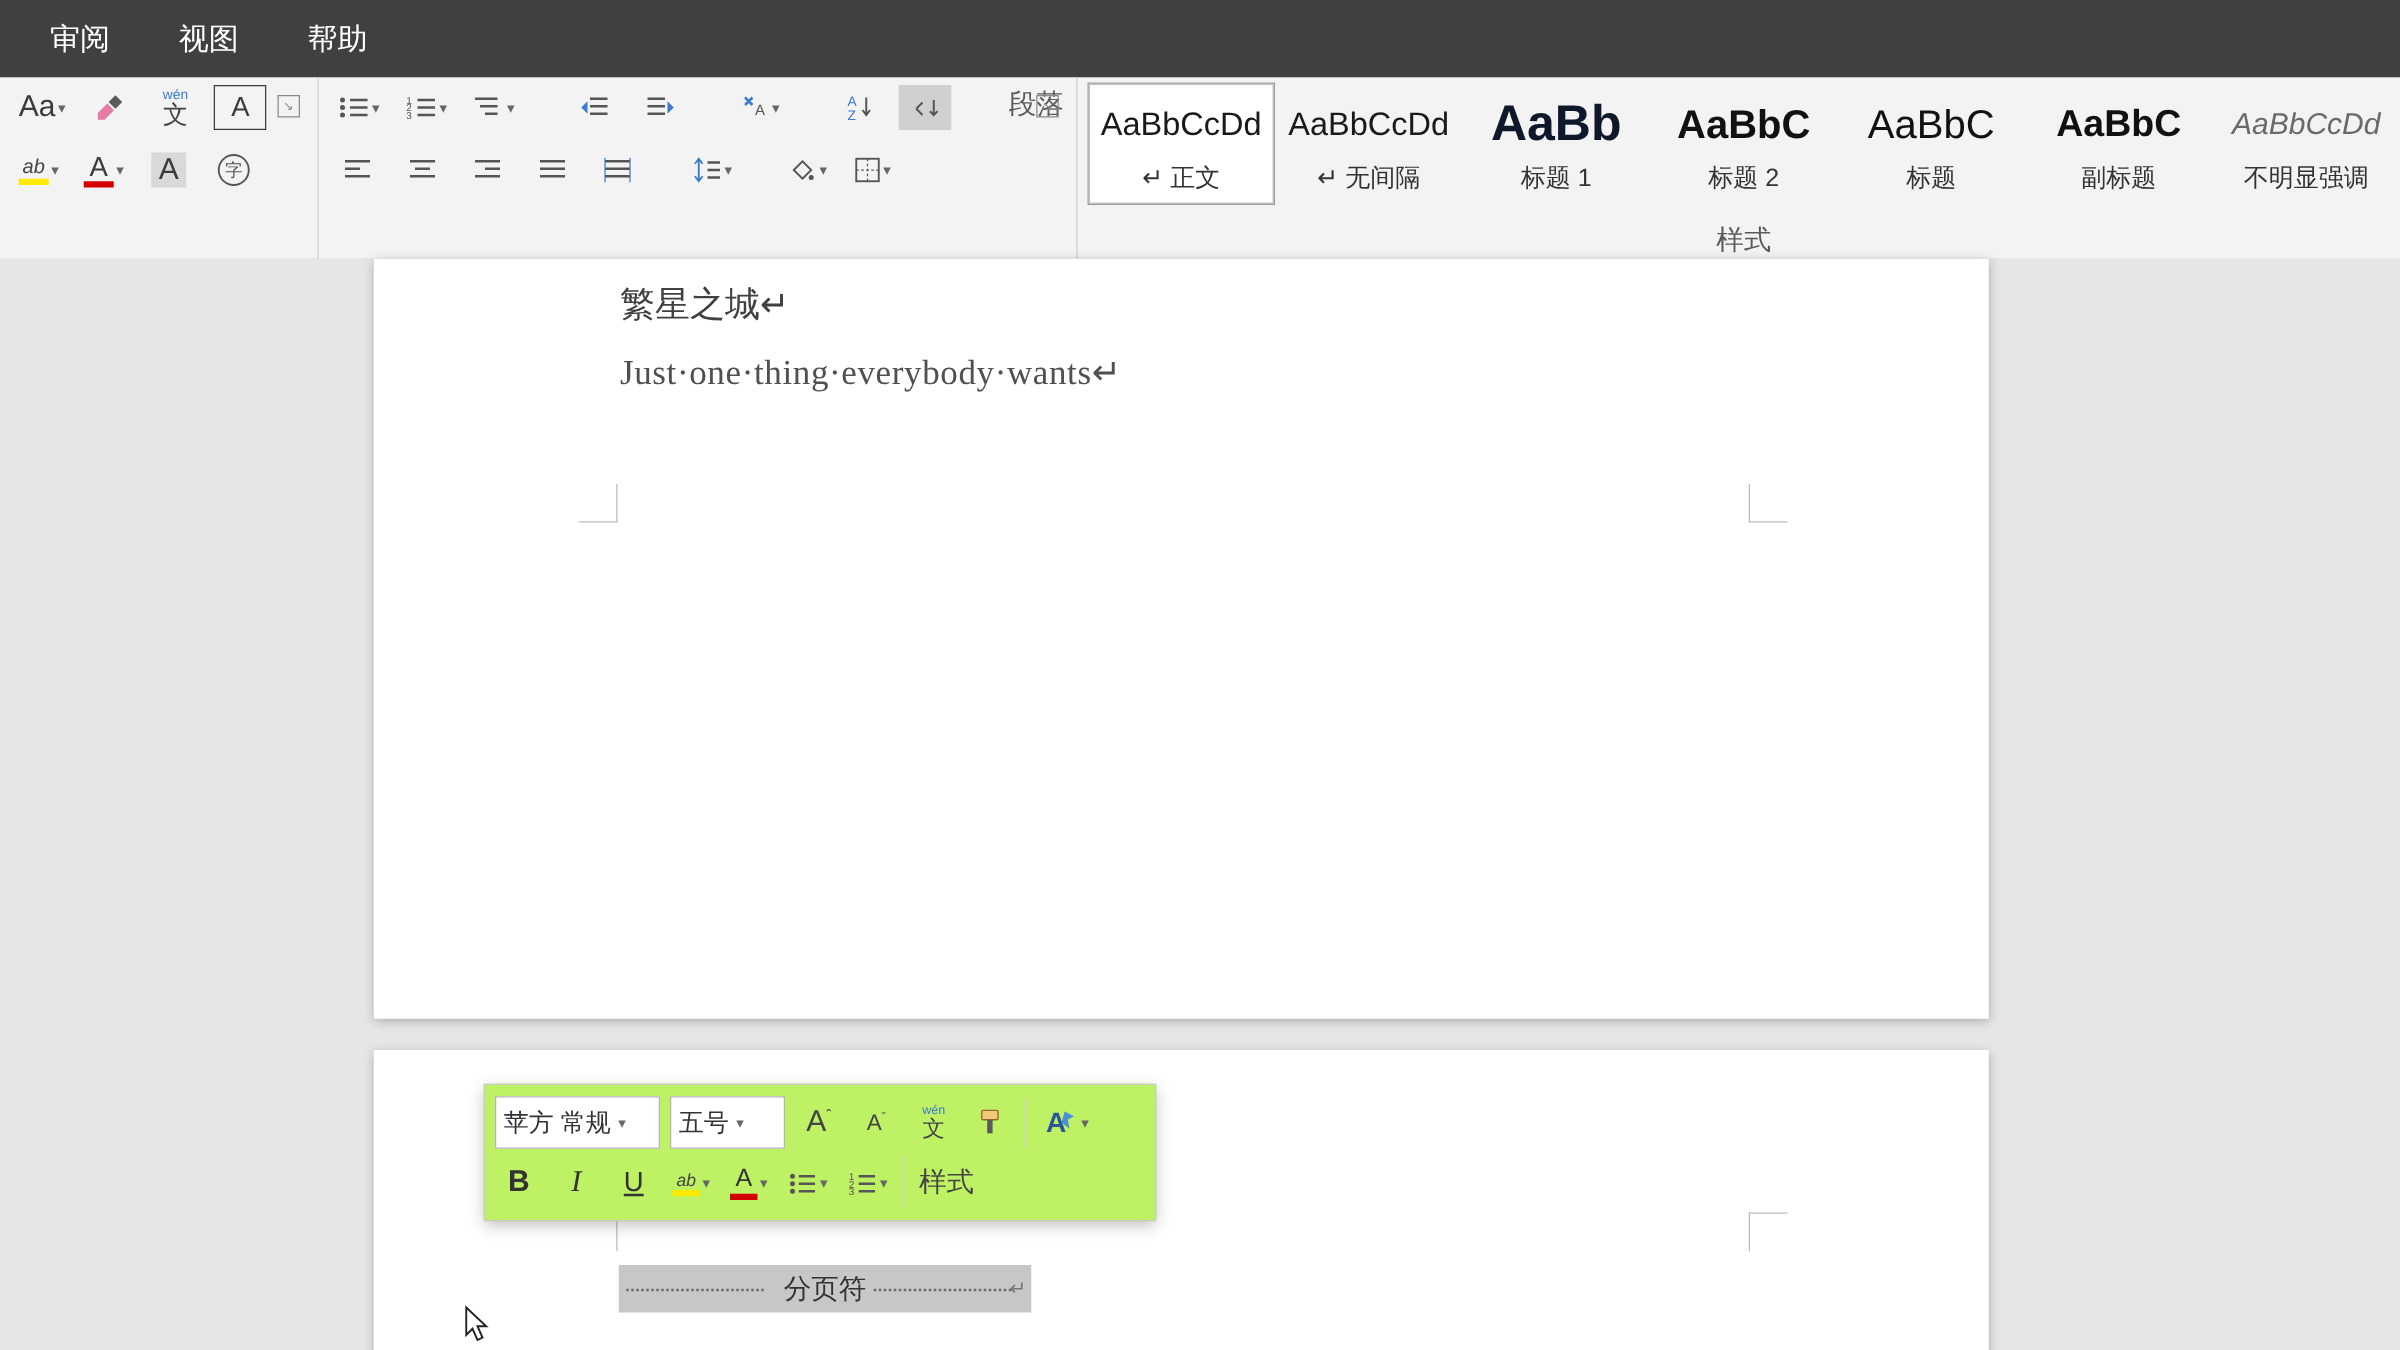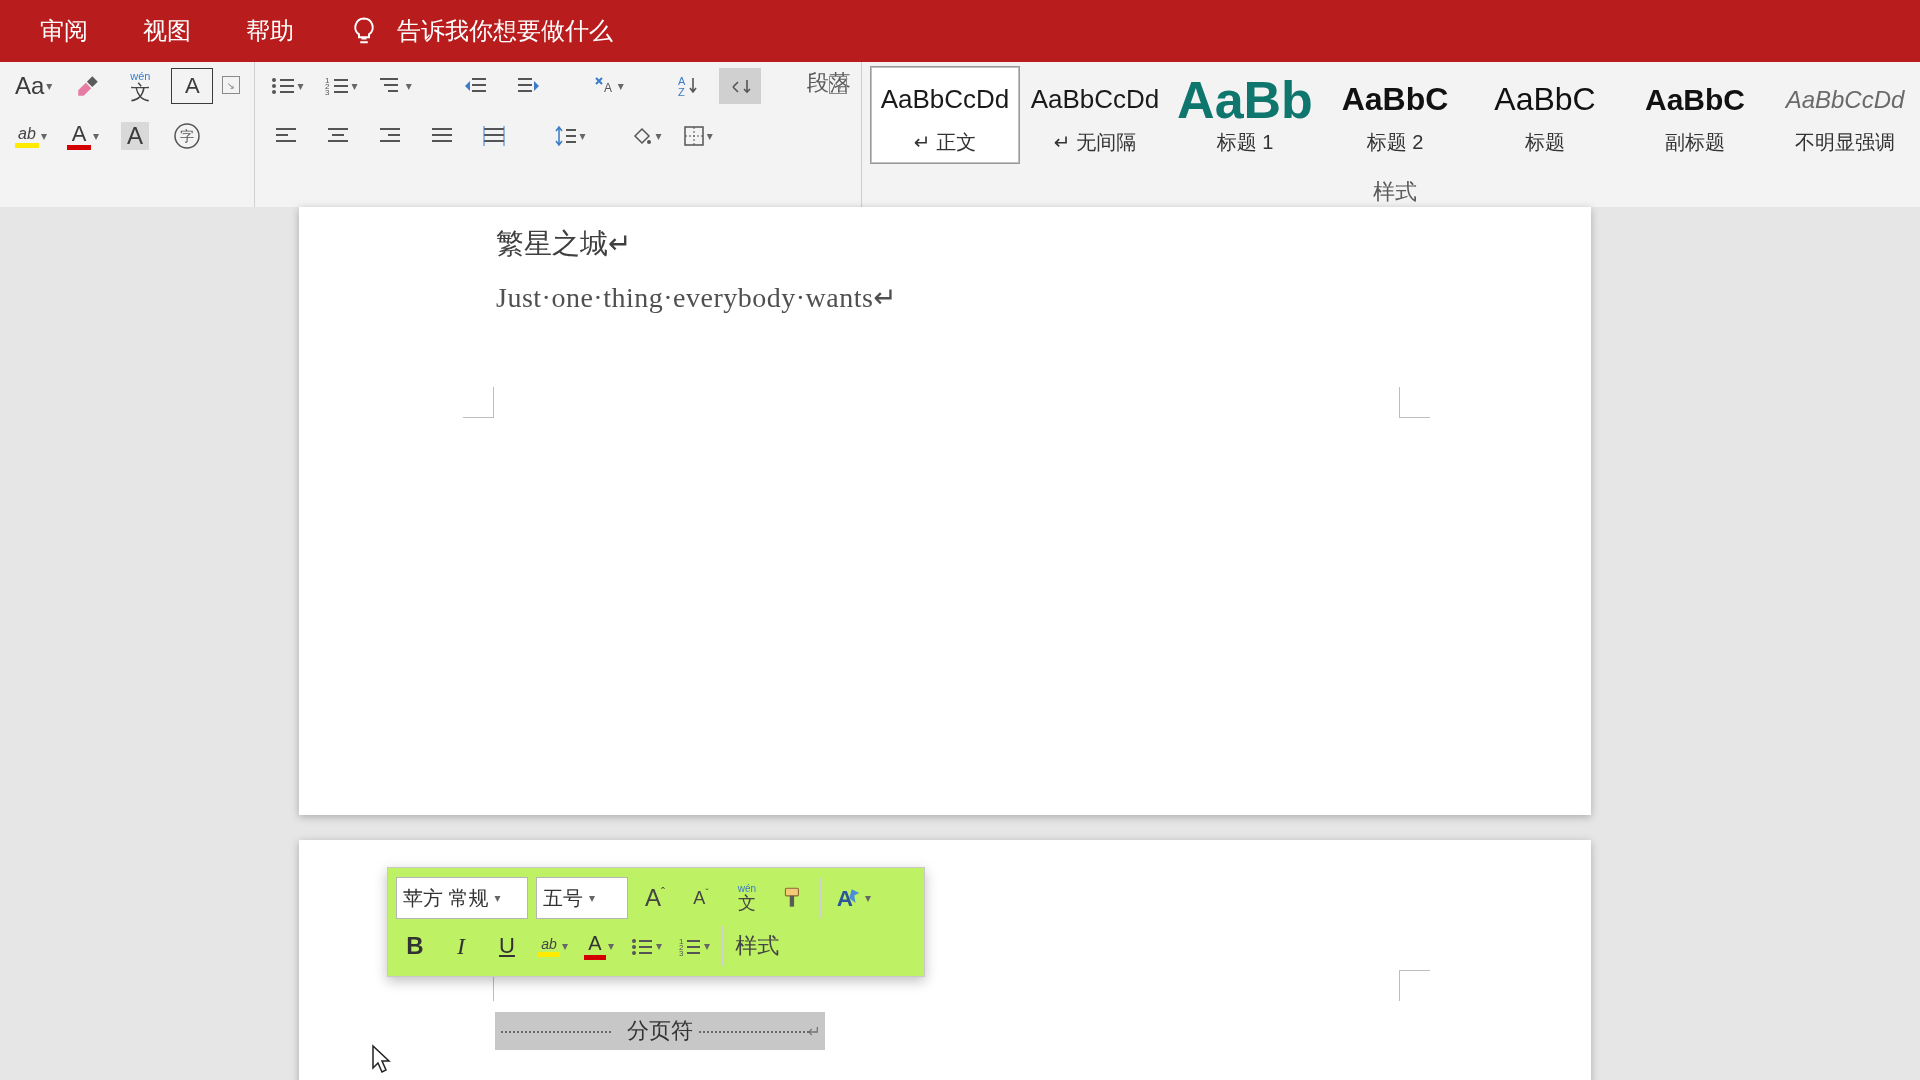--- a/index.html
+++ b/index.html
@@ -1,16 +1,16 @@
 <!DOCTYPE html>
 <html><head>
 <meta charset="utf-8">
 <style>
   html,body{margin:0;padding:0;width:1920px;height:1080px;overflow:hidden;font-family:"Microsoft YaHei","PingFang SC",Arial,sans-serif;background:#e6e6e6;}
-  .ribbon-tabs{height:62px;background:#b91c1c;display:flex;align-items:center;padding-left:40px;color:#fff;font-size:24px;}
+  .ribbon-tabs{height:62px;background:#404040;display:flex;align-items:center;padding-left:40px;color:#fff;font-size:24px;}
   .ribbon-tabs .tab{margin-right:55px;cursor:pointer;}
   .tell-me{display:flex;align-items:center;}
   .tell-me svg{margin-right:18px;}
   .ribbon{height:145px;background:#f3f3f3;border-bottom:1px solid #c7c7c7;display:flex;position:relative;}
   .group{border-right:1px solid #d0d0d0;padding:6px 10px 0 10px;display:flex;flex-direction:row;justify-content:space-between;position:relative;}
   .group-rows{display:flex;flex-direction:column;gap:14px;}
   .row{display:flex;align-items:center;gap:10px;}
   .btn{display:inline-flex;align-items:center;justify-content:center;min-width:32px;height:34px;padding:0 4px;cursor:pointer;border:1px solid transparent;}
   .btn.framed{border:1.5px solid #3b3b3b;}
   .dd{font-size:12px;color:#666;margin-left:2px;}
@@ -52,26 +52,20 @@
   
   svg{display:block;}
 </style>
 </head>
 <body>
 
 <div class="ribbon-tabs">
   <span class="tab">审阅</span>
   <span class="tab">视图</span>
   <span class="tab">帮助</span>
-  <span class="tell-me">
-    <svg width="30" height="30" viewBox="0 0 24 24">
-        <path fill="none" stroke="#fff" stroke-width="1.6" d="M9 21h6M10 18h4M12 2a7 7 0 0 0-4 12.7V17h8v-2.3A7 7 0 0 0 12 2z"></path>
-      </svg>
-    <span>告诉我你想要做什么</span>
-  </span>
 </div>
 
 <div class="ribbon">
 
   <div class="group" style="width:235px">
     <div class="group-rows">
       <div class="row">
         <span class="btn">
             <span class="glyph">Aa</span>
             <span class="dd">▾</span>
@@ -270,21 +264,21 @@
     <div class="gallery-row" id="gallery-row">
         <div class="style-item selected">
           <div class="preview" style="font-size: 26px; font-weight: 400; color: rgb(26, 26, 26);">AaBbCcDd</div>
           <div class="name">↵ 正文</div>
         </div>
         <div class="style-item">
           <div class="preview" style="font-size: 26px; font-weight: 400; color: rgb(26, 26, 26);">AaBbCcDd</div>
           <div class="name">↵ 无间隔</div>
         </div>
         <div class="style-item">
-          <div class="preview" style="font-size: 52px; font-weight: 600; color: #0f766e;">AaBb</div>
+          <div class="preview" style="font-size: 40px; font-weight: 600; color: #0f172a;">AaBb</div>
           <div class="name">标题 1</div>
         </div>
         <div class="style-item">
           <div class="preview" style="font-size: 32px; font-weight: 600; color: rgb(17, 17, 17);">AaBbC</div>
           <div class="name">标题 2</div>
         </div>
         <div class="style-item">
           <div class="preview" style="font-size: 32px; font-weight: 500; color: rgb(17, 17, 17);">AaBbC</div>
           <div class="name">标题</div>
         </div>

